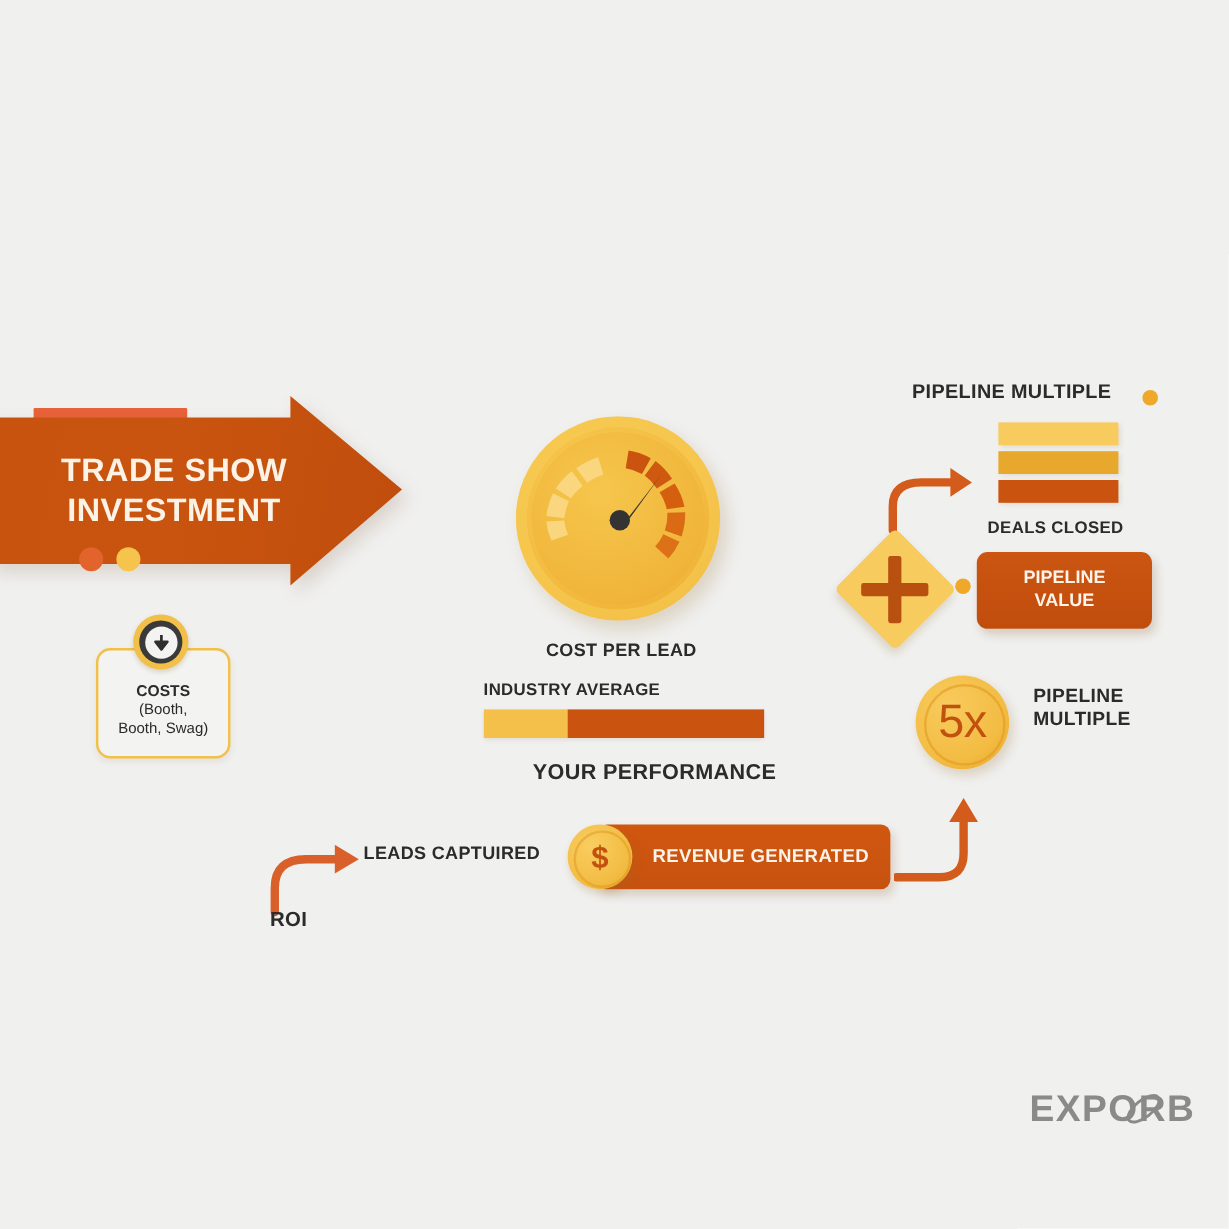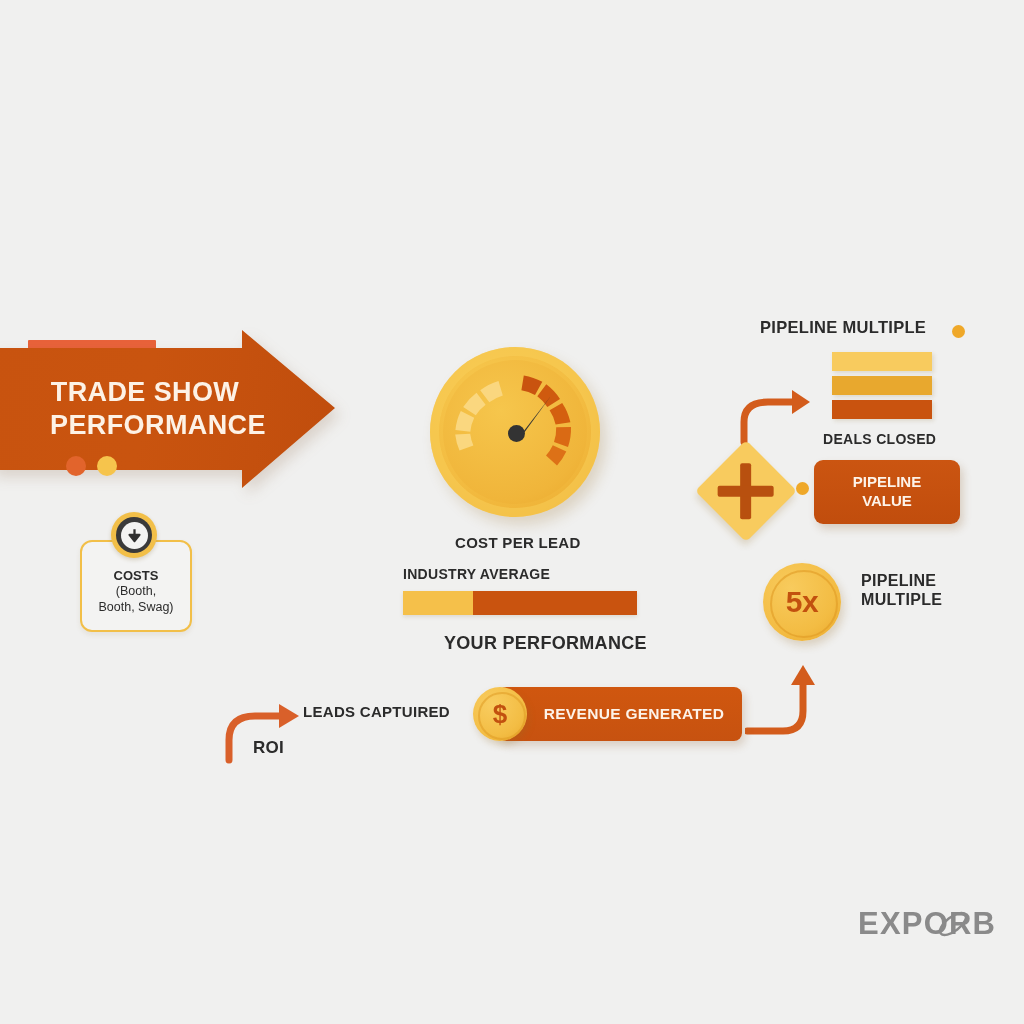--- a/index.html
+++ b/index.html
@@ -209,28 +209,28 @@
   #coin-5x-ring {
     position: absolute;
     left: 7px; top: 7px;
     width: 64px; height: 64px;
     border-radius: 50%;
     border: 2px solid rgba(222,152,32,0.55);
   }
   #coin-5x-text {
     position: relative;
     color: #c2510f;
-    font-size: 30px;
-    font-weight: bold;
+    font-size: 39px;
+    font-weight: normal;
     letter-spacing: -0.5px;
   }
   #pm-caption { left: 861px; top: 572px; font-size: 16px; }
 
   
-  #roi-label { left: 225px; top: 738px; font-size: 17px; margin-left: 28px; }
+  #roi-label { left: 225px; top: 757px; font-size: 17px; }
   #leads-captured-bottom { left: 303px; top: 703px; font-size: 15px; }
 
   #revenue-bar {
     left: 498px; top: 687px;
     width: 244px; height: 54px;
     background: linear-gradient(180deg, #d0570f 0%, #c75210 100%);
     border-radius: 8px;
     box-shadow: 3px 5px 8px rgba(140,90,40,0.22);
     display: flex;
     align-items: center;
@@ -281,21 +281,21 @@
 <body>
 
 <div id="canvas" style="background: rgb(240, 240, 239);">
 
   <div class="abs" id="accent-bar" style="background: rgb(232, 98, 58);"></div>
 
   <div class="abs" id="arrow-wrap">
     <div id="arrow-shape"></div>
     <div id="arrow-label">
       <div>TRADE SHOW</div>
-      <div>PERFORMANCE</div>
+      <div>INVESTMENT</div>
     </div>
   </div>
 
   <div class="abs dot-sm" id="dot-orange" style="background: rgb(226, 100, 44);"></div>
   <div class="abs dot-sm" id="dot-yellow" style="background: rgb(246, 196, 76);"></div>
 
   <div class="abs" style="left:80px; top:540px;">
     <div class="kpi-card"></div>
     <div class="kpi-card-text">
       <div>COSTS</div>

